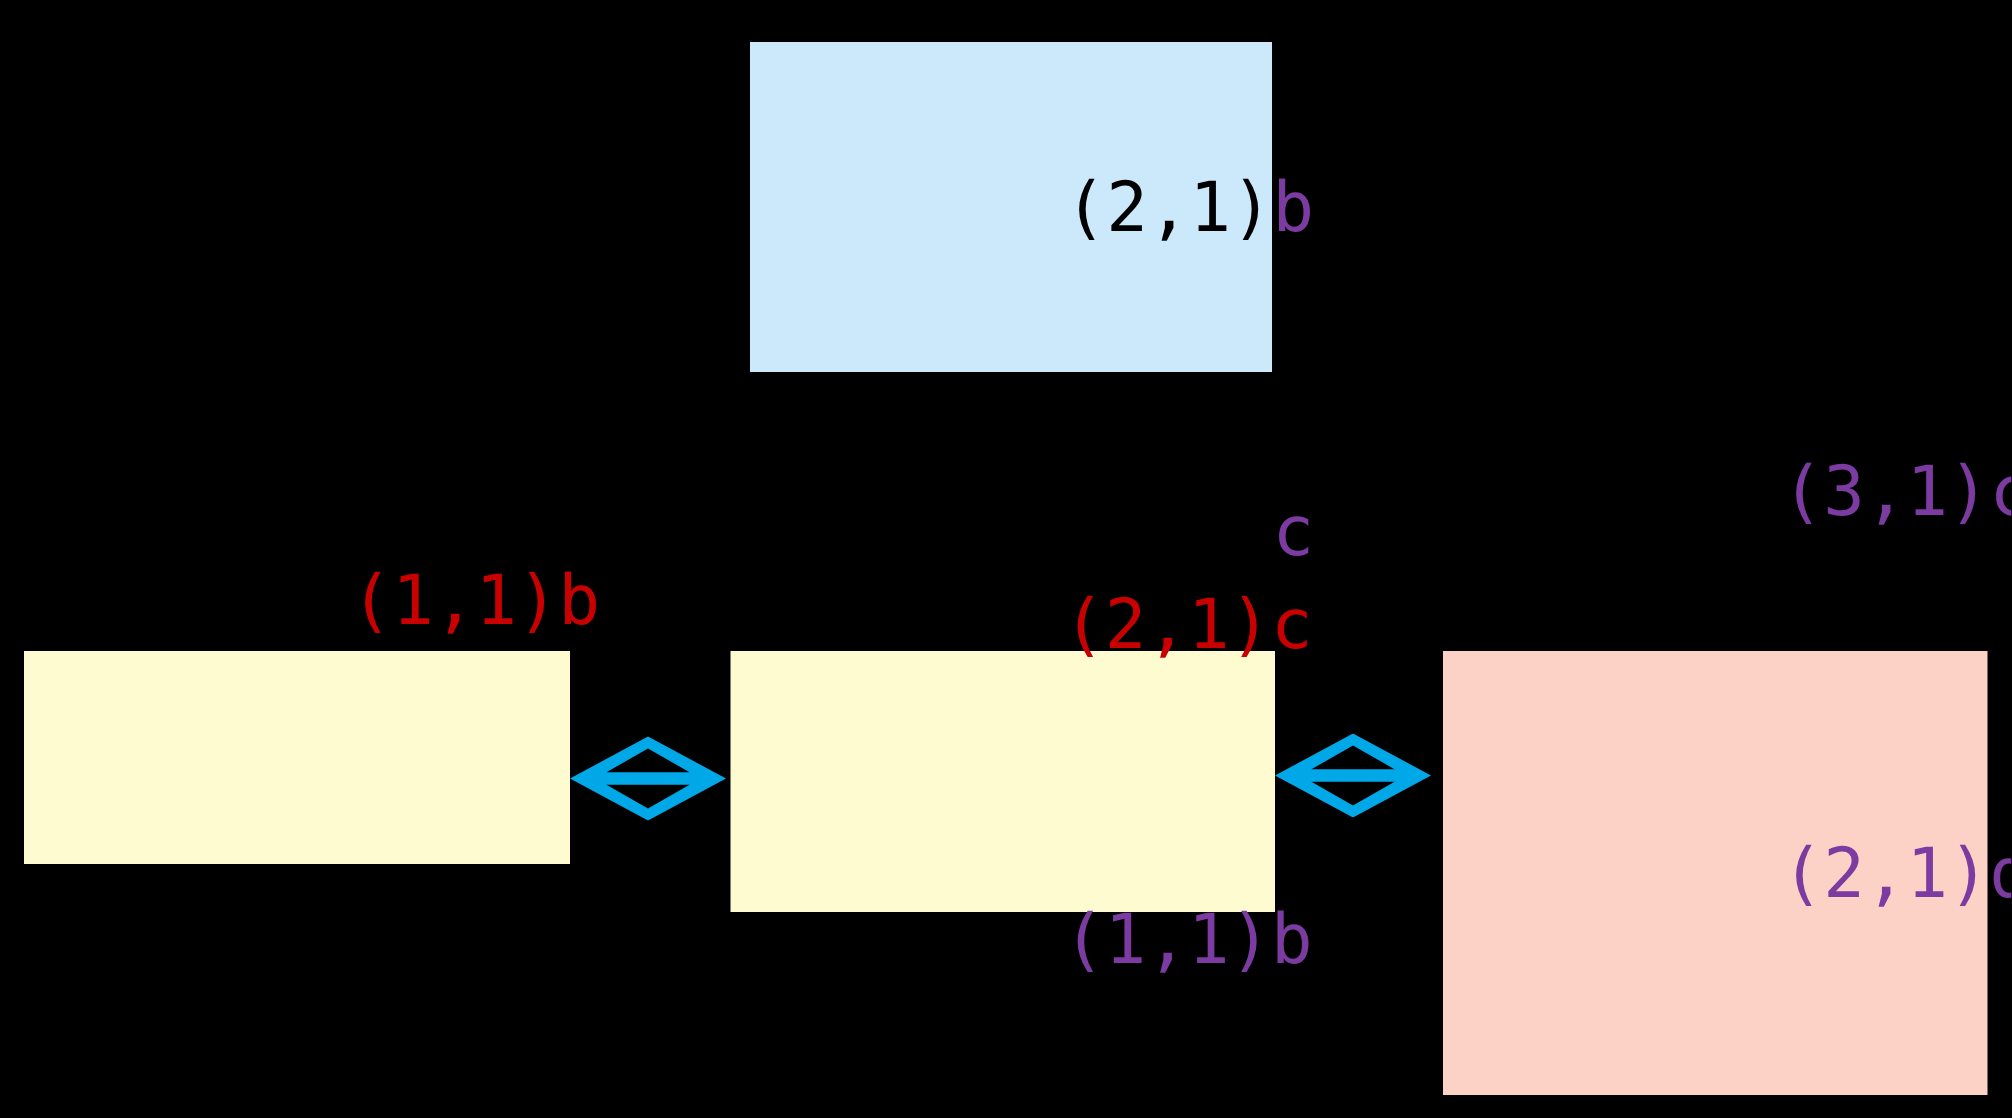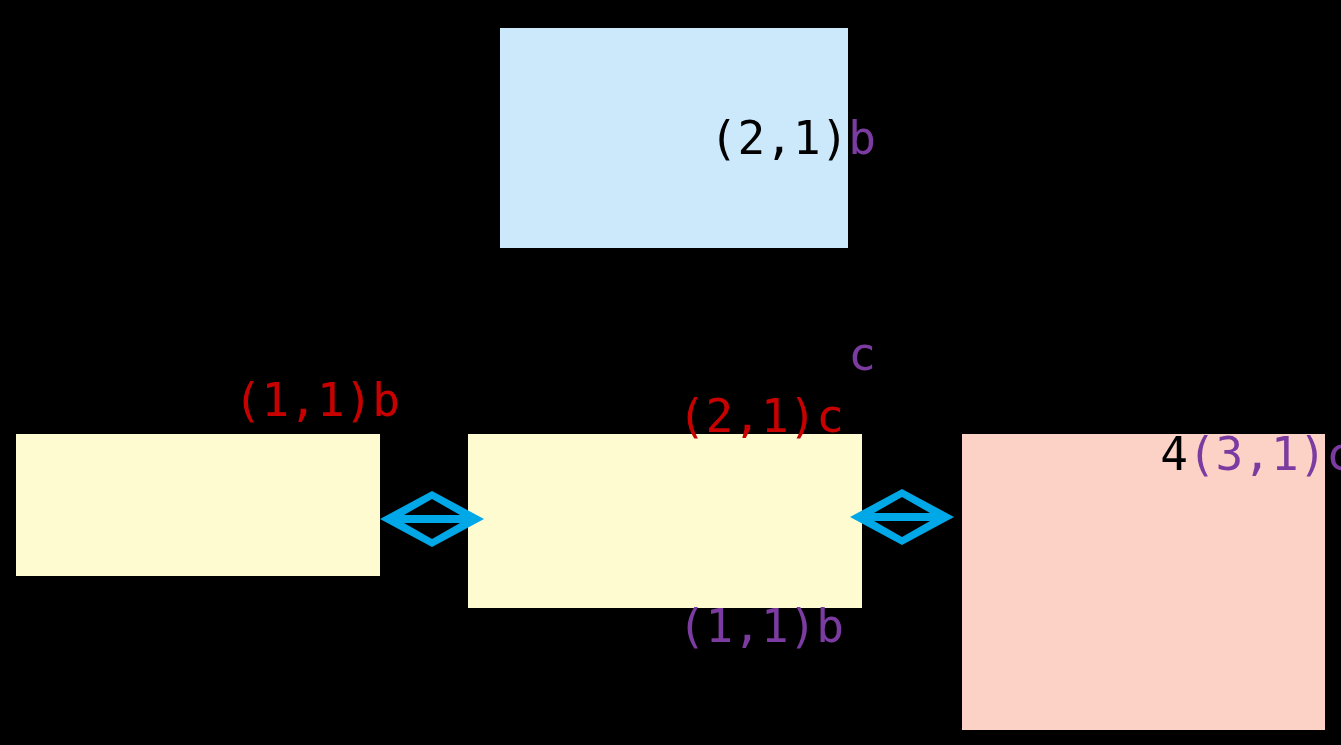--- a/index.html
+++ b/index.html
@@ -40,24 +40,24 @@
     background: #cce8fb;
     padding-left: 16px;
   }
   #box-1 {
     left: 16px; top: 434px;
     width: 364px; height: 142px;
     background: #fdfbcf;
     padding-left: 24px;
   }
   #box-2 {
-    left: 468px; top: 434px;
-    width: 394px; height: 174px;
+    left: 487px; top: 434px;
+    width: 363px; height: 174px;
     background: #fdfbcf;
-    padding-left: 16px;
+    padding-left: 28px;
   }
   #box-4 {
     left: 962px; top: 434px;
     width: 363px; height: 296px;
     background: #fcd2c6;
     padding-left: 32px;
   }
   #box-3 .node-line { line-height: 72px; }
   #box-4 .node-line { line-height: 85px; }
 
@@ -103,20 +103,23 @@
     <div class="node-line">
       <span class="seg-black"> </span><span class="seg-purple">(1,1)b</span>
     </div>
   </div>
 
   <div class="node-box" id="box-4">
     <div class="node-line">
       <span class="seg-black">4</span><span class="seg-purple">(3,1)c</span>
     </div>
     <div class="node-line">
+      <span class="seg-black"> </span><span class="seg-purple">(2,1)d</span>
+    </div>
+    <div class="node-line">
       
     </div>
   </div>
 
   <div class="connector" id="conn-1-2">
     <svg width="104" height="56" viewBox="0 0 104 56">
       <path d="M52 0 L104 28 L52 56 L0 28 Z" fill="#00a8e8"></path>
       <path d="M52 8 L80 24 L24 24 Z" fill="#000000"></path>
       <path d="M24 32 L80 32 L52 48 Z" fill="#000000"></path>
       <rect x="24" y="24" width="56" height="8" fill="#00a8e8"></rect>

